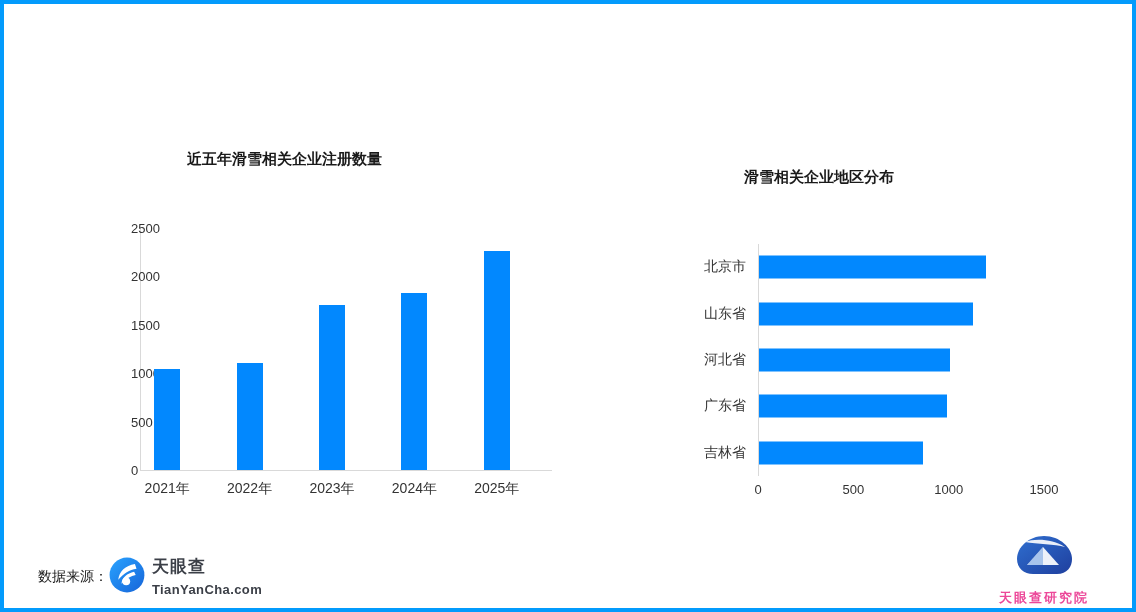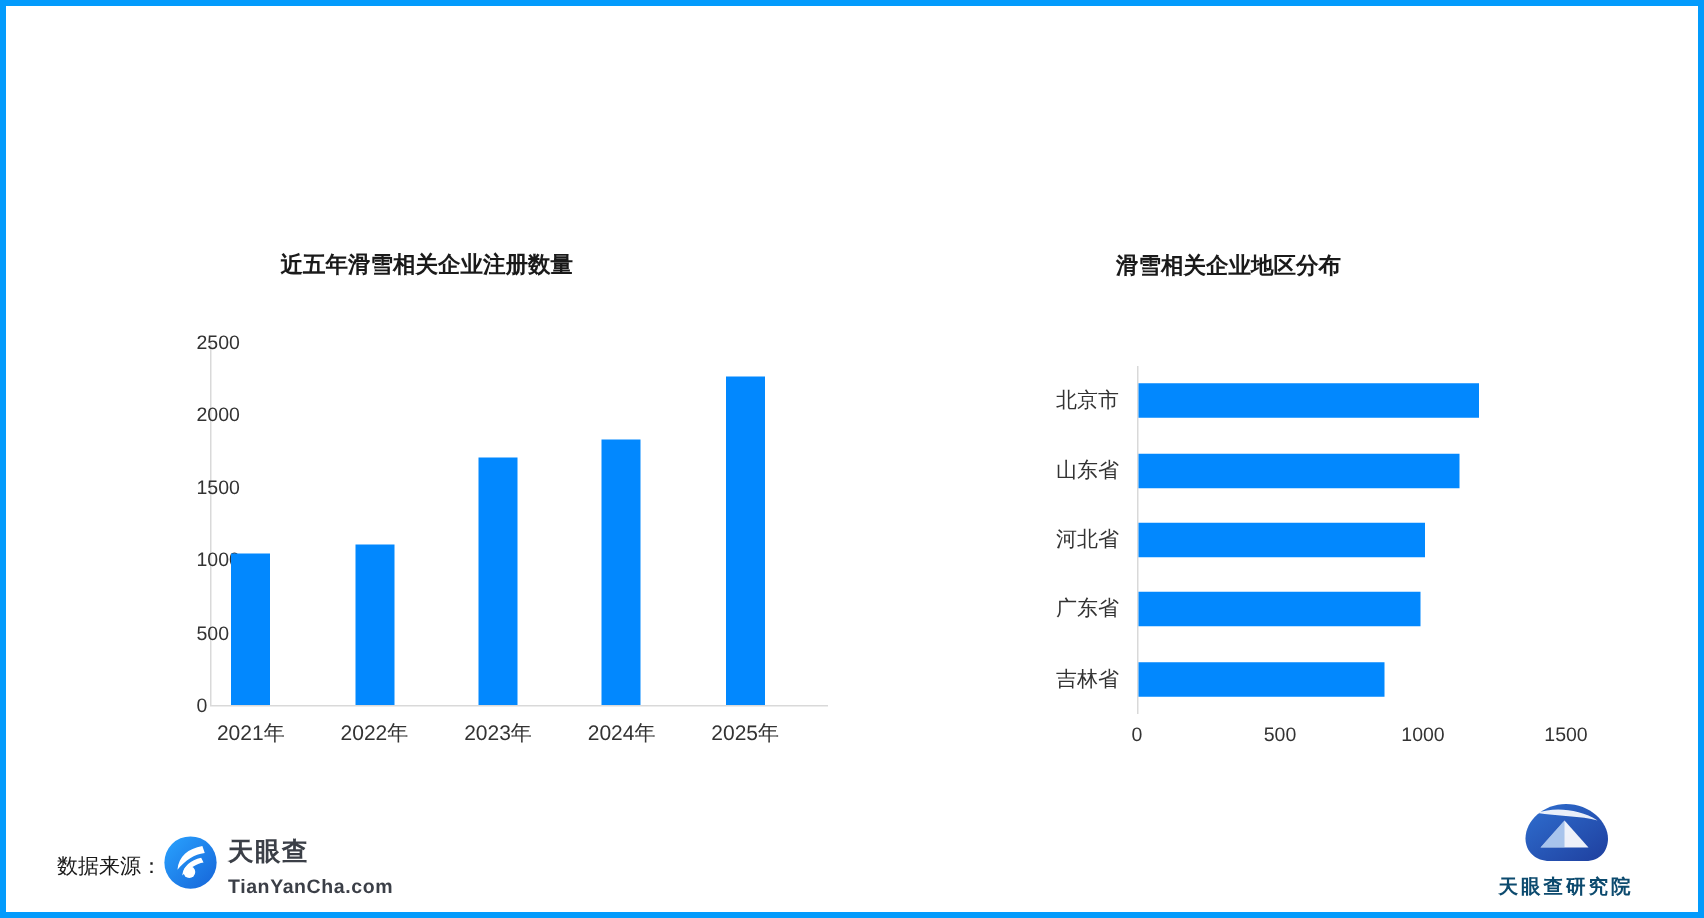--- a/index.html
+++ b/index.html
@@ -41,21 +41,21 @@
     font-family: "Liberation Sans", "DejaVu Sans", sans-serif;
   }
   
   .panel-title {
     position: absolute;
     font-size: 15px;
     font-weight: bold;
     color: #1a1a1a;
     white-space: nowrap;
   }
-  #left-title { left: 183px; top: 163px; }
+  #left-title { left: 183px; top: 146px; }
   #right-title { left: 740px; top: 164px; }
 
   
   #left-chart {
     position: absolute;
     left: 86px;
     top: 212px;
     width: 470px;
     height: 280px;
   }
@@ -181,23 +181,23 @@
     right: 28px;
     top: 530px;
     width: 120px;
     display: flex;
     flex-direction: column;
     align-items: center;
   }
   #brand-name {
     font-size: 13px;
     font-weight: bold;
-    color: #0c4a6e;
+    color: #ec4899;
     letter-spacing: 2px;
-    margin-top: 1px;
+    margin-top: 9px;
   }
 </style>
 </head>
 <body>
 
 <div id="page">
 
 
   <div class="panel-title" id="left-title">近五年滑雪相关企业注册数量</div>
 

